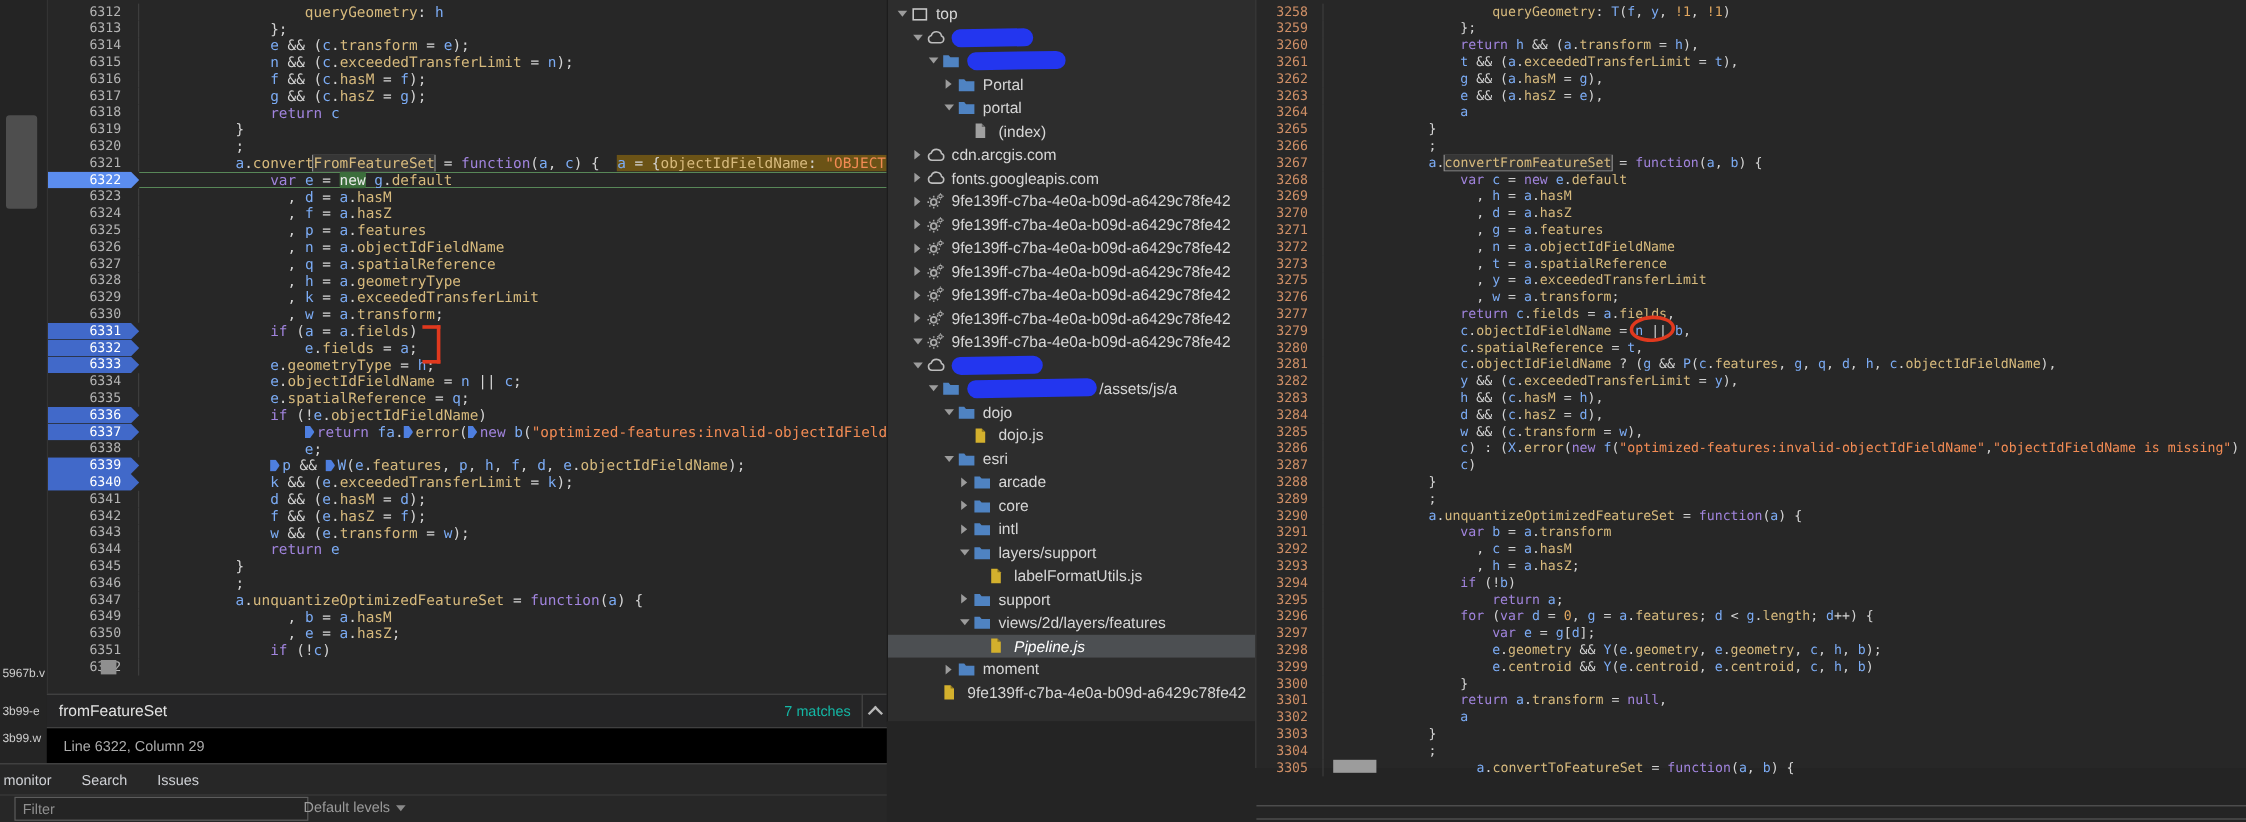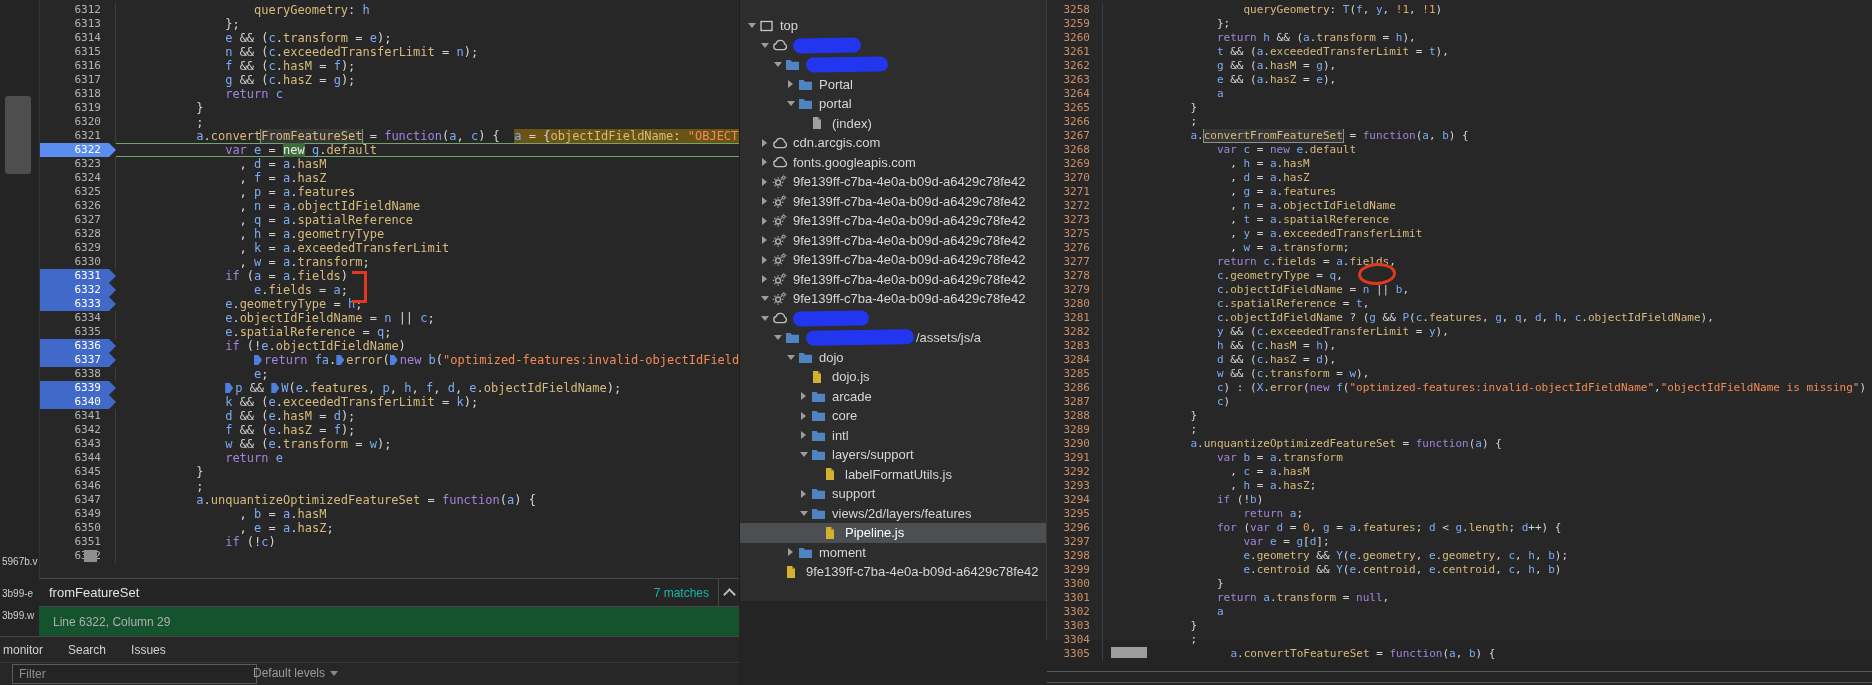--- a/index.html
+++ b/index.html
@@ -48,41 +48,41 @@
   
   .searchbar{position:absolute;left:39px;top:578px;width:700px;height:29px;background:#252526;
              border-top:1px solid #474747;border-bottom:1px solid #474747;box-sizing:border-box;
              display:flex;align-items:center;color:#e3e3e3;font-size:13px;}
   .searchbar .query{padding-left:10px;flex:1;}
   .searchbar .matches{color:#14b8a6;font-size:12px;padding-right:9px;}
   .searchbar .sdivider{width:1px;align-self:stretch;background:#474747;}
   .searchbar .chevbtn{width:20px;display:flex;align-items:center;justify-content:center;align-self:stretch;}
   .chev-up{width:7px;height:7px;border-top:2px solid #b9b9b9;border-right:2px solid #b9b9b9;
            transform:rotate(-45deg);margin-top:3px;}
-  .statusbar{position:absolute;left:39px;top:607px;width:700px;height:29px;background:#14532d;
+  .statusbar{position:absolute;left:39px;top:607px;width:700px;height:29px;background:#000000;
              color:#adadad;font-size:12px;display:flex;align-items:center;padding-left:14px;box-sizing:border-box;}
 
   
   .drawer{position:absolute;left:0;top:636px;width:739px;height:49px;background:#272727;
           border-top:1px solid #474747;box-sizing:border-box;}
   .tabs{height:25px;display:flex;align-items:center;gap:25px;padding-left:3px;
         border-bottom:1px solid #3a3a3a;color:#d0d2d6;font-size:12px;}
   .filterrow{height:23px;position:relative;}
   .filterbox{position:absolute;left:0;top:1px;width:245px;height:20px;border:1px solid #5c5c5c;
              box-sizing:border-box;color:#8f8f8f;font-size:12px;display:flex;align-items:center;
              padding-left:6px;background:#242424;margin-left:12px;}
   .levels{position:absolute;left:253px;top:3px;color:#9b9b9b;font-size:12px;display:flex;align-items:center;gap:5px;}
   .tri-down{width:0;height:0;border-left:4px solid transparent;border-right:4px solid transparent;
             border-top:5px solid #8a8a8a;}
 
   
   .nav{position:absolute;left:739px;top:0;width:307px;height:601px;background:#2d2d2d;
-       border-left:1px solid #1c1c1c;box-sizing:border-box;padding-top:16px;overflow:hidden;}
+       border-left:1px solid #1c1c1c;box-sizing:border-box;padding-top:2px;overflow:hidden;}
   .nrow{height:19.5px;display:flex;align-items:center;font-size:13px;color:#d6d6d6;white-space:nowrap;}
-  .nrow.sel{background:#4c4f52;color:#fff;}
+  .nrow.sel{background:#4c4f52;color:#fff;font-style:italic;}
   .tw{width:11px;flex:0 0 11px;display:flex;justify-content:center;margin-right:2px;}
   .tw-closed{width:0;height:0;border-left:5px solid #9c9c9c;border-top:4px solid transparent;border-bottom:4px solid transparent;}
   .tw-open{width:0;height:0;border-top:5px solid #9c9c9c;border-left:4px solid transparent;border-right:4px solid transparent;}
   .nicon{flex:0 0 16px;width:16px;display:flex;align-items:center;margin-right:5px;}
   .blob{height:15px;background:#2336ef;border-radius:8px 9px 8px 9px;margin-right:2px;transform:rotate(-1deg);}
 
   
   .rline{position:absolute;left:0;right:0;height:1px;background:#565656;}
 
   
@@ -534,20 +534,31 @@
         <div class="nrow" style="padding-left: 58px;">
           <span class="tw"></span>
           <span class="nicon">
             <svg width="12" height="14" viewBox="0 0 12 14">
               <path d="M2 1h5.2L10 3.8V13H2z" fill="#d3b02d"></path>
               <path d="M7.2 1 10 3.8H7.2z" fill="rgba(0,0,0,.35)"></path>
             </svg>
           </span>
           <span>dojo.js</span>
         </div>
+        <div class="nrow" style="padding-left: 45px;">
+          <span class="tw">
+            <i class="tw-open"></i>
+          </span>
+          <span class="nicon">
+            <svg width="15" height="13" viewBox="0 0 15 13">
+              <path d="M1 2h4.5L7 3.8h7V12H1z" fill="#4f83c2"></path>
+            </svg>
+          </span>
+          <span>esri</span>
+        </div>
         <div class="nrow" style="padding-left: 58px;">
           <span class="tw">
             <i class="tw-closed"></i>
           </span>
           <span class="nicon">
             <svg width="15" height="13" viewBox="0 0 15 13">
               <path d="M1 2h4.5L7 3.8h7V12H1z" fill="#4f83c2"></path>
             </svg>
           </span>
           <span>arcade</span>
@@ -721,24 +732,20 @@
           <div class="gut">3275</div>
           <div class="code"><span class="t-ws">                  </span><span class="t-punct">,</span><span class="t-ws"> </span><span class="t-id">y</span><span class="t-ws"> </span><span class="t-punct">=</span><span class="t-ws"> </span><span class="t-id">a</span><span class="t-punct">.</span><span class="t-prop">exceededTransferLimit</span></div>
         </div>
         <div class="row">
           <div class="gut">3276</div>
           <div class="code"><span class="t-ws">                  </span><span class="t-punct">,</span><span class="t-ws"> </span><span class="t-id">w</span><span class="t-ws"> </span><span class="t-punct">=</span><span class="t-ws"> </span><span class="t-id">a</span><span class="t-punct">.</span><span class="t-prop">transform</span><span class="t-punct">;</span></div>
         </div>
         <div class="row">
           <div class="gut">3277</div>
           <div class="code"><span class="t-ws">                </span><span class="t-kw">return</span><span class="t-ws"> </span><span class="t-id">c</span><span class="t-punct">.</span><span class="t-prop">fields</span><span class="t-ws"> </span><span class="t-punct">=</span><span class="t-ws"> </span><span class="t-id">a</span><span class="t-punct">.</span><span class="t-prop">fields</span><span class="t-punct">,</span></div>
-        </div>
-        <div class="row">
-          <div class="gut">3278</div>
-          <div class="code"><span class="t-ws">                </span><span class="t-id">c</span><span class="t-punct">.</span><span class="t-prop">geometryType</span><span class="t-ws"> </span><span class="t-punct">=</span><span class="t-ws"> </span><span class="t-id">q</span><span class="t-punct">,</span></div>
         </div>
         <div class="row">
           <div class="gut">3279</div>
           <div class="code"><span class="t-ws">                </span><span class="t-id">c</span><span class="t-punct">.</span><span class="t-prop">objectIdFieldName</span><span class="t-ws"> </span><span class="t-punct">=</span><span class="t-ws"> </span><span class="t-id">n</span><span class="t-ws"> </span><span class="t-punct">|</span><span class="t-punct">|</span><span class="t-ws"> </span><span class="t-id">b</span><span class="t-punct">,</span></div>
         </div>
         <div class="row">
           <div class="gut">3280</div>
           <div class="code"><span class="t-ws">                </span><span class="t-id">c</span><span class="t-punct">.</span><span class="t-prop">spatialReference</span><span class="t-ws"> </span><span class="t-punct">=</span><span class="t-ws"> </span><span class="t-id">t</span><span class="t-punct">,</span></div>
         </div>
         <div class="row">

